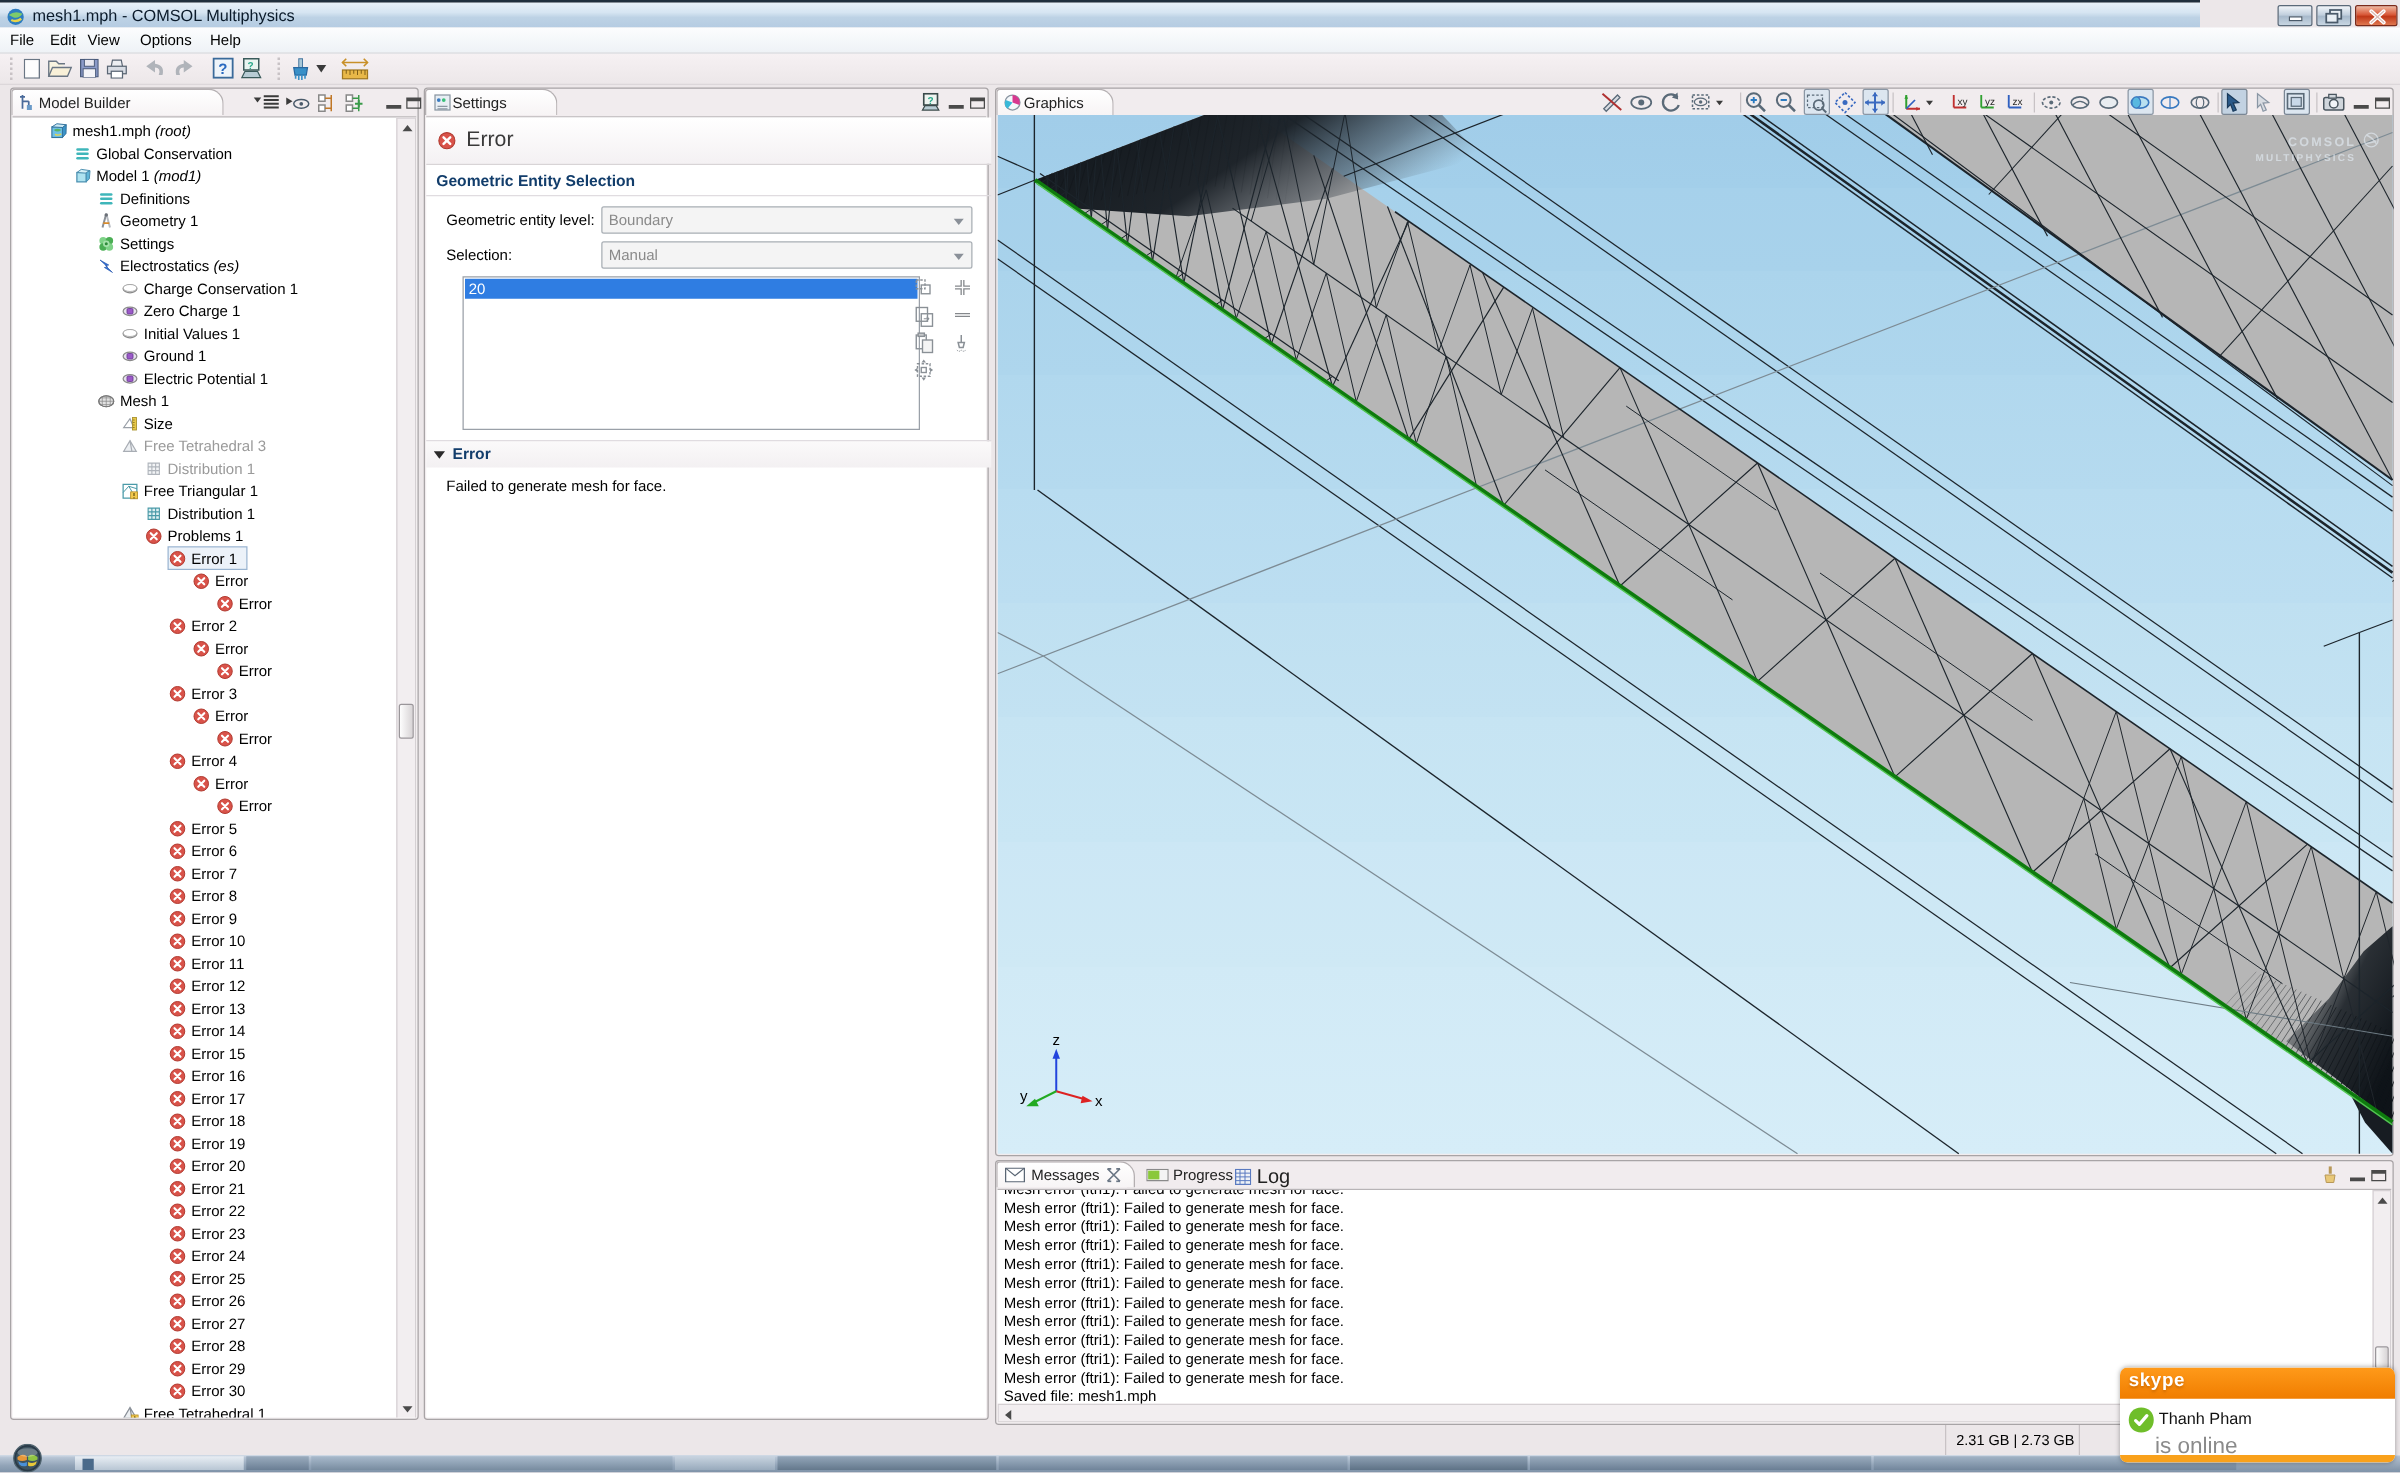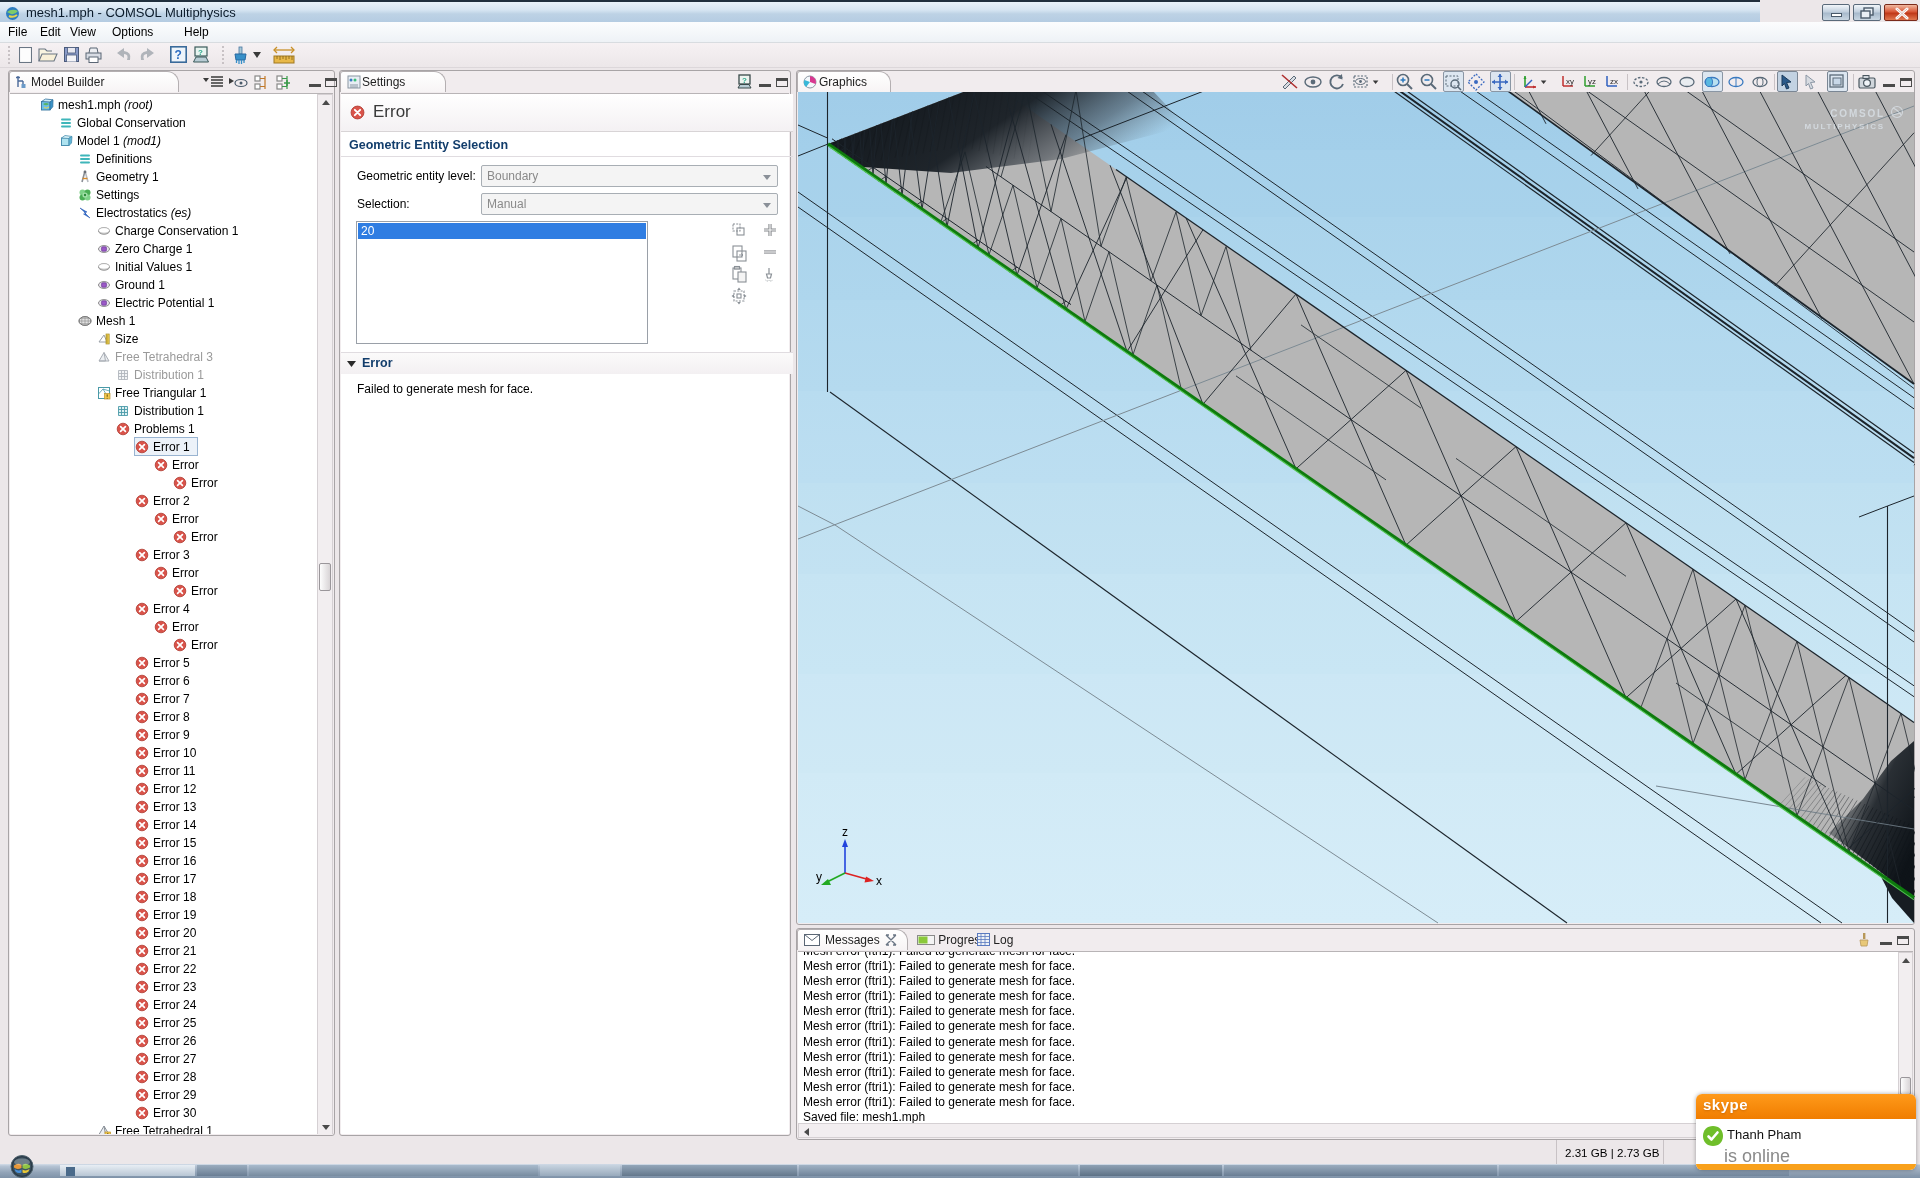--- a/index.html
+++ b/index.html
@@ -64,21 +64,21 @@
         <path d="M2 2 L12 11 M12 2 L2 11" stroke="#802010" stroke-width="1" stroke-linecap="round" opacity="0.3"></path>
       </svg>
     </div>
 </div>
 
 <div id="menubar">
  <span style="left:8px">File</span>
     <span style="left:40px">Edit</span>
     <span style="left:70px">View</span>
     <span style="left:112px">Options</span>
-    <span style="left:184px">Help</span>
+    <span style="left:168px">Help</span>
 </div>
 
 <div id="toolbar">
  <div class="abs" style="left:8px;top:3px;width:1px;height:18px;border-left:2px dotted #c8c2c5"></div>
  <svg class="abs" style="left:19px;top:4px" width="13" height="16" viewBox="0 0 13 16">
       <rect x="0.5" y="0.5" width="12" height="15" fill="#fdfdfd" stroke="#6a7684" stroke-width="1.1"></rect>
     </svg>
  <svg class="abs" style="left:38px;top:5px" width="20" height="14" viewBox="0 0 20 14">
       <path d="M1 13 L1 1 L7 1 L9 3 L14 3" fill="#f8f4e0" stroke="#6a7684" stroke-width="1.1"></path>
       <path d="M1 13 L4 6 L19 6 L16 13 Z" fill="#f8f0d8" stroke="#6a7684" stroke-width="1.1"></path>
@@ -657,21 +657,21 @@
   <div class="combo" style="left:140px;top:71px;width:297px">
         <span class="ctext">Boundary</span>
         <span class="carr"></span>
       </div>
   <div class="slabel" style="left:16px;top:103px">Selection:</div>
   <div class="combo" style="left:140px;top:99px;width:297px">
         <span class="ctext">Manual</span>
         <span class="carr"></span>
       </div>
 
-  <div class="abs" style="left:15px;top:127px;width:292px;height:123px;background:#fff;border:1px solid #9aa0a8">
+  <div class="abs" style="left:29px;top:127px;width:366px;height:123px;background:#fff;border:1px solid #9aa0a8">
     <div class="abs" style="left:1px;top:1px;right:1px;height:16px;background:#2f7de2;color:#fff;font-size:12px;padding-left:3px;line-height:16px">20</div>
   </div>
 
   <svg class="abs" style="left:389px;top:128px" width="48" height="180" viewBox="0 0 48 180">
    <g stroke="#8a9096" fill="none" stroke-width="1.1">
     <rect x="3" y="2" width="7" height="7" stroke-dasharray="2,1.2"></rect>
           <rect x="7" y="6" width="7" height="7"></rect>
     <path d="M34 8 h12 M40 2 v12" stroke="#85888c" stroke-width="3.2"></path>
     <path d="M34 8 h12 M40 2 v12" stroke="#fff" stroke-width="1.1"></path>
     <rect x="3" y="24" width="9" height="11"></rect>
@@ -1102,21 +1102,21 @@
   <span class="lbl" style="left:28px">Messages</span>
   <svg class="abs" style="left:88px;top:5px" width="12" height="12" viewBox="0 0 12 12">
         <path d="M1 1 L11 11 M11 1 L1 11 M1 1 L4 1 M8 1 L11 1 M1 11 L4 11 M8 11 L11 11" stroke="#6a7684" stroke-width="1.4" fill="none"></path>
       </svg>
   <span class="abs" style="left:120px;top:4px;font-size:12px">
    <svg style="vertical-align:-2px" width="18" height="11" viewBox="0 0 18 11">
           <rect x="0.5" y="0.5" width="17" height="9" fill="#f4f4f4" stroke="#8a8a8a"></rect>
           <rect x="1.5" y="1.5" width="9" height="7" fill="#8ac83a"></rect>
         </svg>
    Progress</span>
-  <span class="abs" style="left:180px;top:4px;font-size:12px">
+  <span class="abs" style="left:191px;top:4px;font-size:16px">
    <svg style="vertical-align:-2px" width="13" height="13" viewBox="0 0 13 13">
           <rect x="0.5" y="0.5" width="12" height="12" fill="#eef2f6" stroke="#5a7ac0"></rect>
           <path d="M0.5 3.5 h12 M0.5 6.5 h12 M0.5 9.5 h12 M4 0.5 v12 M8 0.5 v12" stroke="#5a7ac0" stroke-width="0.8"></path>
         </svg>
    Log</span>
   <svg class="abs" style="left:1060px;top:4px" width="14" height="15" viewBox="0 0 14 15">
         <rect x="6" y="0" width="2.4" height="6" fill="#b89858"></rect>
         <path d="M3 7 L11 7 L10 13 L4 13 Z" fill="#e8c878" stroke="#b89858" stroke-width="0.8"></path>
       </svg>
   <div class="mm mmin" style="left:1083px"></div>

